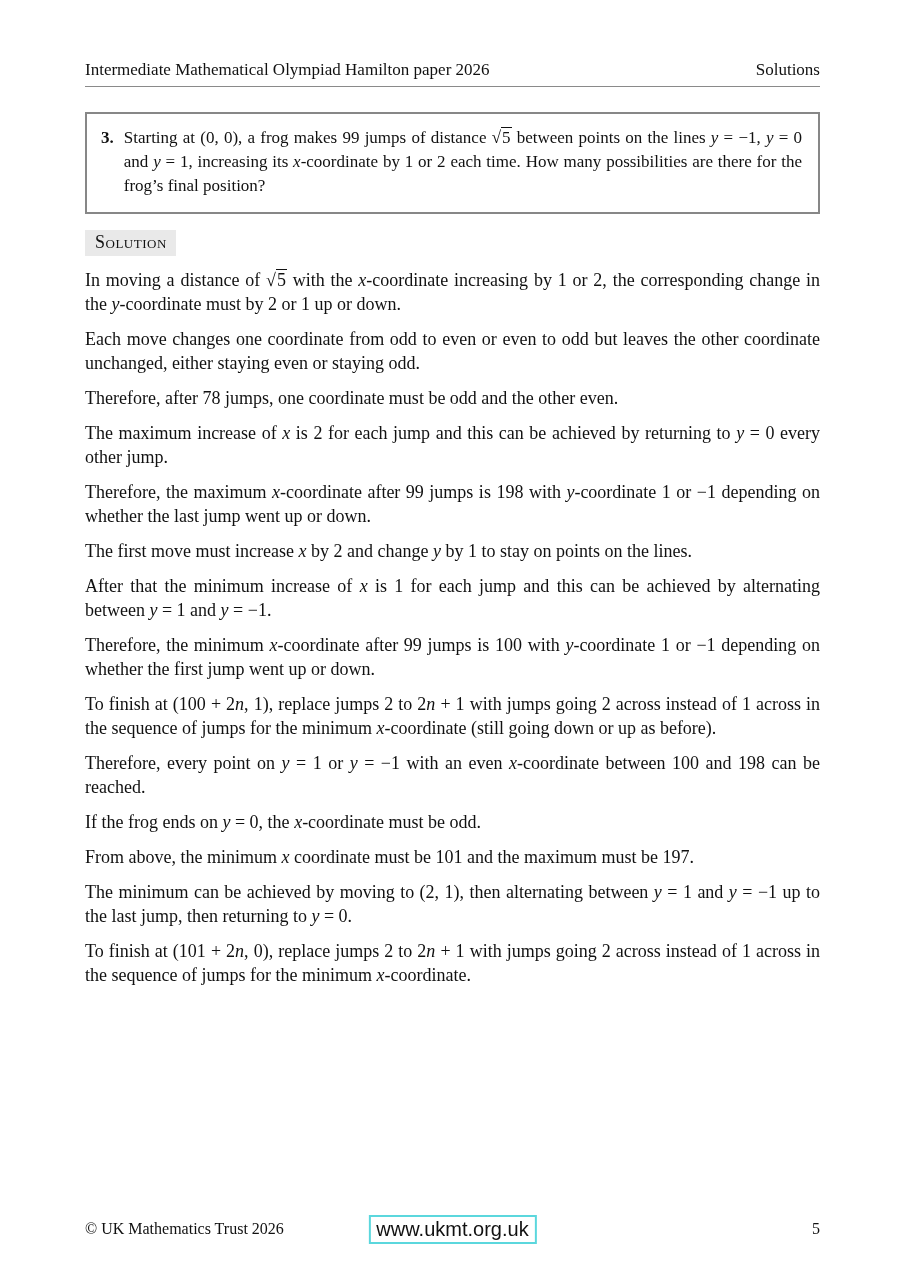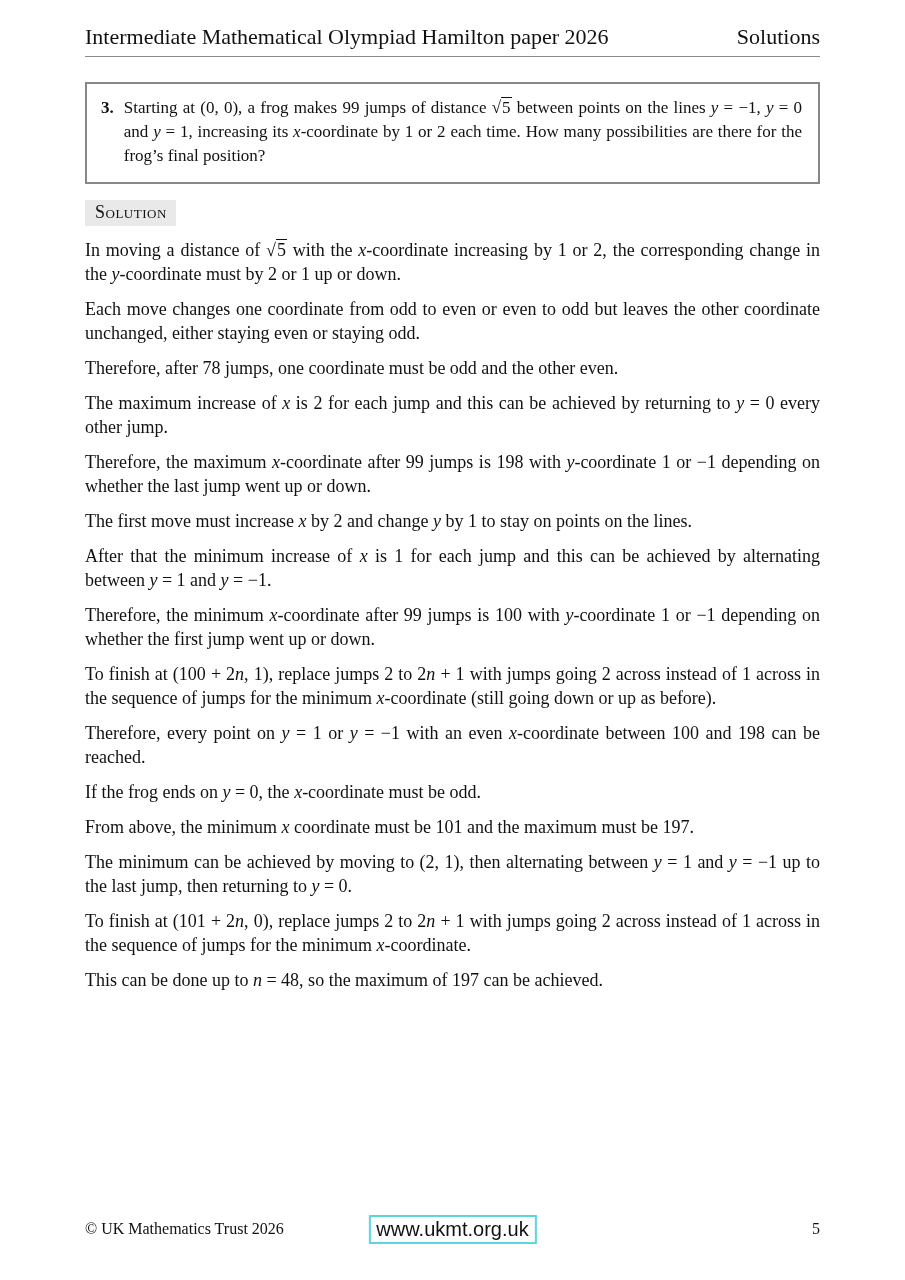--- a/index.html
+++ b/index.html
@@ -17,25 +17,25 @@
     color:#111;
     position:relative;
     overflow:hidden;
   }
   .content{
     position:absolute;
     left:85px;right:85px;top:0;
   }
   
   .header{
-    padding-top:24px;
+    padding-top:60px;
     display:flex;
     justify-content:space-between;
     align-items:baseline;
-    font-size:22px;
+    font-size:17px;
   }
   .header-rule{
     border:0;border-top:1px solid var(--rule-color);
     margin:6px 0 0 0;
   }
   
   .question-box{
     margin-top:25px;
     border:2px solid var(--box-border);
     padding:12px 16px 14px 14px;
@@ -127,21 +127,20 @@
       <p class="para">Therefore, the maximum <i>x</i>-coordinate after 99 jumps is 198 with <i>y</i>-coordinate 1 or −1 depending on whether the last jump went up or down.</p>
       <p class="para">The first move must increase <i>x</i> by 2 and change <i>y</i> by 1 to stay on points on the lines.</p>
       <p class="para">After that the minimum increase of <i>x</i> is 1 for each jump and this can be achieved by alternating between <i>y</i> = 1 and <i>y</i> = −1.</p>
       <p class="para">Therefore, the minimum <i>x</i>-coordinate after 99 jumps is 100 with <i>y</i>-coordinate 1 or −1 depending on whether the first jump went up or down.</p>
       <p class="para">To finish at (100 + 2<i>n</i>, 1), replace jumps 2 to 2<i>n</i> + 1 with jumps going 2 across instead of 1 across in the sequence of jumps for the minimum <i>x</i>-coordinate (still going down or up as before).</p>
       <p class="para">Therefore, every point on <i>y</i> = 1 or <i>y</i> = −1 with an even <i>x</i>-coordinate between 100 and 198 can be reached.</p>
       <p class="para">If the frog ends on <i>y</i> = 0, the <i>x</i>-coordinate must be odd.</p>
       <p class="para">From above, the minimum <i>x</i> coordinate must be 101 and the maximum must be 197.</p>
       <p class="para">The minimum can be achieved by moving to (2, 1), then alternating between <i>y</i> = 1 and <i>y</i> = −1 up to the last jump, then returning to <i>y</i> = 0.</p>
       <p class="para">To finish at (101 + 2<i>n</i>, 0), replace jumps 2 to 2<i>n</i> + 1 with jumps going 2 across instead of 1 across in the sequence of jumps for the minimum <i>x</i>-coordinate.</p>
-      <p class="para">This can be done up to <i>n</i> = 48, so the maximum of 197 can be achieved.</p>
     </div>
 
 </div>
 
 <div class="footer">
   <span class="footer-left">© UK Mathematics Trust 2026</span>
   <span class="footer-center">
     <a class="footer-link">www.ukmt.org.uk</a>
   </span>
   <span class="footer-right">5</span>

